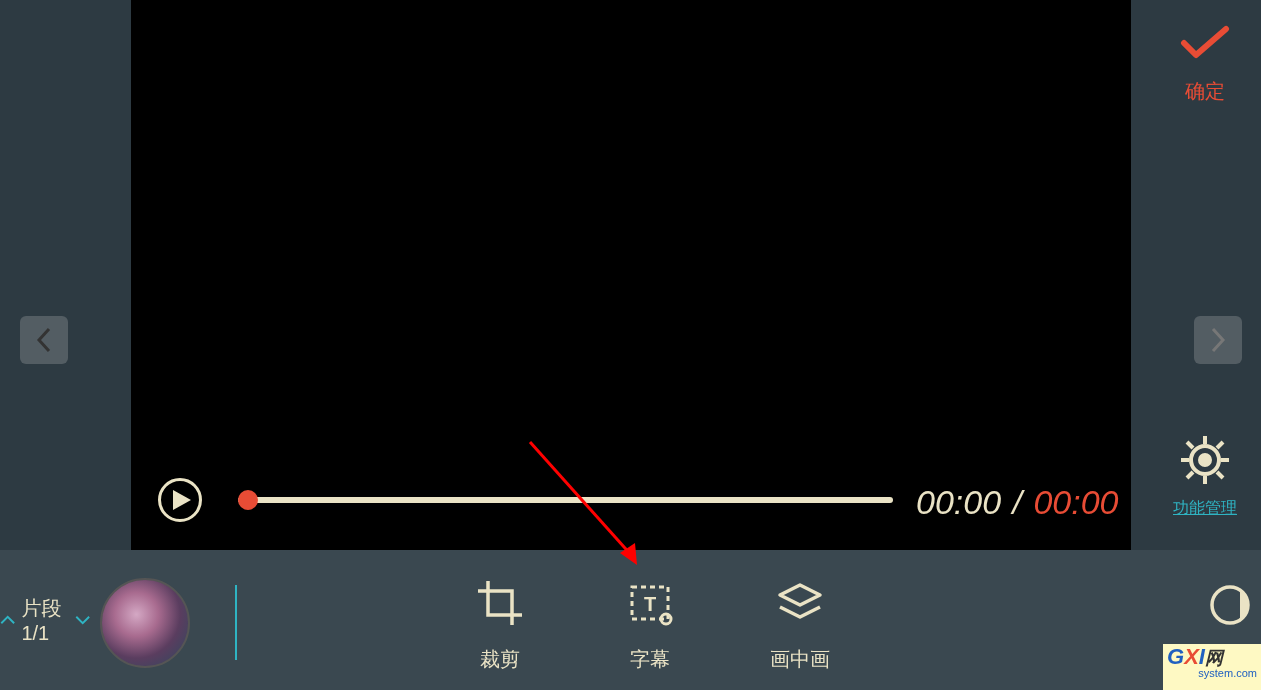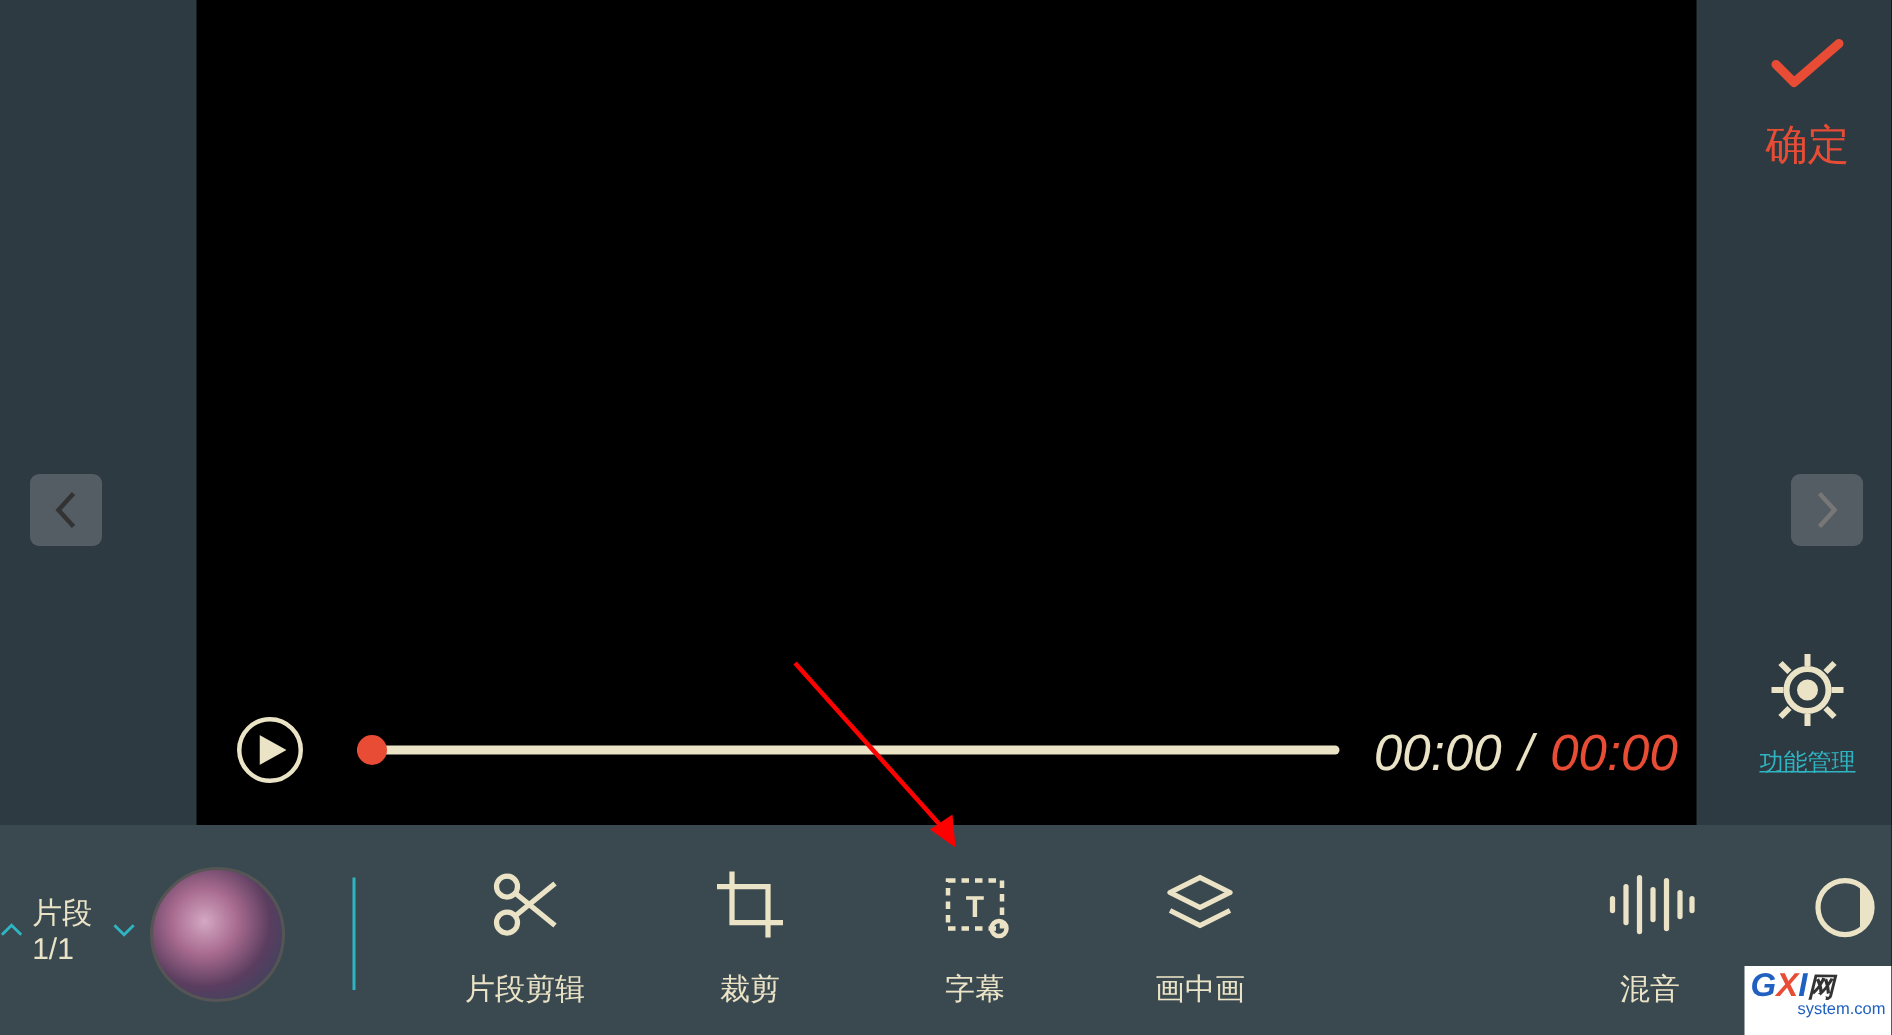--- a/index.html
+++ b/index.html
@@ -91,21 +91,21 @@
   }
   .confirm-block {
     position: absolute;
     left: 1165px;
     top: 25px;
     width: 80px;
     text-align: center;
     cursor: pointer;
   }
   .confirm-block svg { display: block; margin: 0 auto 18px; }
-  .confirm-label { color: #e84c35; font-size: 28px; }
+  .confirm-label { color: #e84c35; font-size: 20px; }
   .settings-block {
     position: absolute;
     left: 1155px;
     top: 432px;
     width: 100px;
     text-align: center;
     cursor: pointer;
   }
   .settings-block svg { display: block; margin: 0 auto 10px; }
   .settings-label { color: #2fb4c3; font-size: 16px; text-decoration: underline; }
@@ -158,21 +158,21 @@
     cursor: pointer;
   }
   .tool-item svg { display: block; margin: 0 auto; height: 50px; }
   .tool-label { color: #eae3c5; font-size: 20px; margin-top: 18px; }
   .watermark {
     position: absolute;
     left: 1163px;
     top: 644px;
     width: 98px;
     height: 46px;
-    background: #ffffff;
+    background: #fef9c3;
     padding: 2px 4px;
     font-family: Arial, sans-serif;
     line-height: 1;
   }
   .watermark .line1 { font-size: 22px; font-weight: bold; font-style: italic; }
   .watermark .g1 { color: #2060c0; }
   .watermark .x1 { color: #e84c35; }
   .watermark .i1 { color: #2060c0; }
   .watermark .net { color: #333; font-size: 18px; }
   .watermark .line2 { font-size: 11px; color: #2060c0; text-align: right; }
@@ -244,31 +244,20 @@
     </svg>
     <div class="segment-text">片段 1/1</div>
     <svg width="24" height="14" viewBox="0 0 24 14">
       <polyline points="2,2 12,12 22,2" fill="none" stroke="#2fb4c3" stroke-width="3"></polyline>
     </svg>
   </div>
 
   <div class="thumbnail"></div>
   <div class="divider"></div>
 
-  <div class="tool-item" style="left:290px">
-    <svg width="48" height="48" viewBox="0 0 48 48">
-      <g fill="none" stroke="#eae3c5" stroke-width="3.5">
-        <circle cx="12" cy="12" r="7"></circle>
-        <circle cx="12" cy="36" r="7"></circle>
-        <line x1="17" y1="16" x2="44" y2="38"></line>
-        <line x1="17" y1="32" x2="44" y2="10"></line>
-      </g>
-    </svg>
-    <div class="tool-label">片段剪辑</div>
-  </div>
 
   <div class="tool-item" style="left:440px">
     <svg width="48" height="48" viewBox="0 0 48 48">
       <g fill="none" stroke="#eae3c5" stroke-width="3.5">
         <polyline points="12,2 12,36 46,36"></polyline>
         <polyline points="2,12 36,12 36,46"></polyline>
       </g>
     </svg>
     <div class="tool-label">裁剪</div>
   </div>
@@ -288,34 +277,20 @@
     <svg width="52" height="48" viewBox="0 0 52 48">
       <g fill="none" stroke="#eae3c5" stroke-width="3.5" stroke-linejoin="round">
         <polygon points="26,6 46,16 26,26 6,16"></polygon>
         <polyline points="6,28 26,38 46,28"></polyline>
       </g>
     </svg>
     <div class="tool-label">画中画</div>
   </div>
 
 
-  <div class="tool-item" style="left:1040px">
-    <svg width="60" height="48" viewBox="0 0 60 48">
-      <g stroke="#eae3c5" stroke-width="3.5" stroke-linecap="round">
-        <line x1="5" y1="20" x2="5" y2="28"></line>
-        <line x1="14" y1="12" x2="14" y2="36"></line>
-        <line x1="23" y1="6" x2="23" y2="42"></line>
-        <line x1="32" y1="14" x2="32" y2="34"></line>
-        <line x1="41" y1="8" x2="41" y2="40"></line>
-        <line x1="50" y1="16" x2="50" y2="32"></line>
-        <line x1="58" y1="20" x2="58" y2="28"></line>
-      </g>
-    </svg>
-    <div class="tool-label">混音</div>
-  </div>
 
   <div style="position:absolute;left:1210px;top:30px">
     <svg width="50" height="50" viewBox="0 0 50 50">
       <circle cx="20" cy="25" r="18" fill="none" stroke="#eae3c5" stroke-width="3.5"></circle>
       <path d="M 30 10 A 18 18 0 0 1 30 40" fill="#eae3c5"></path>
     </svg>
   </div>
 </div>
 
 <svg class="arrow-annotation" width="130" height="140" viewBox="0 0 130 140">

